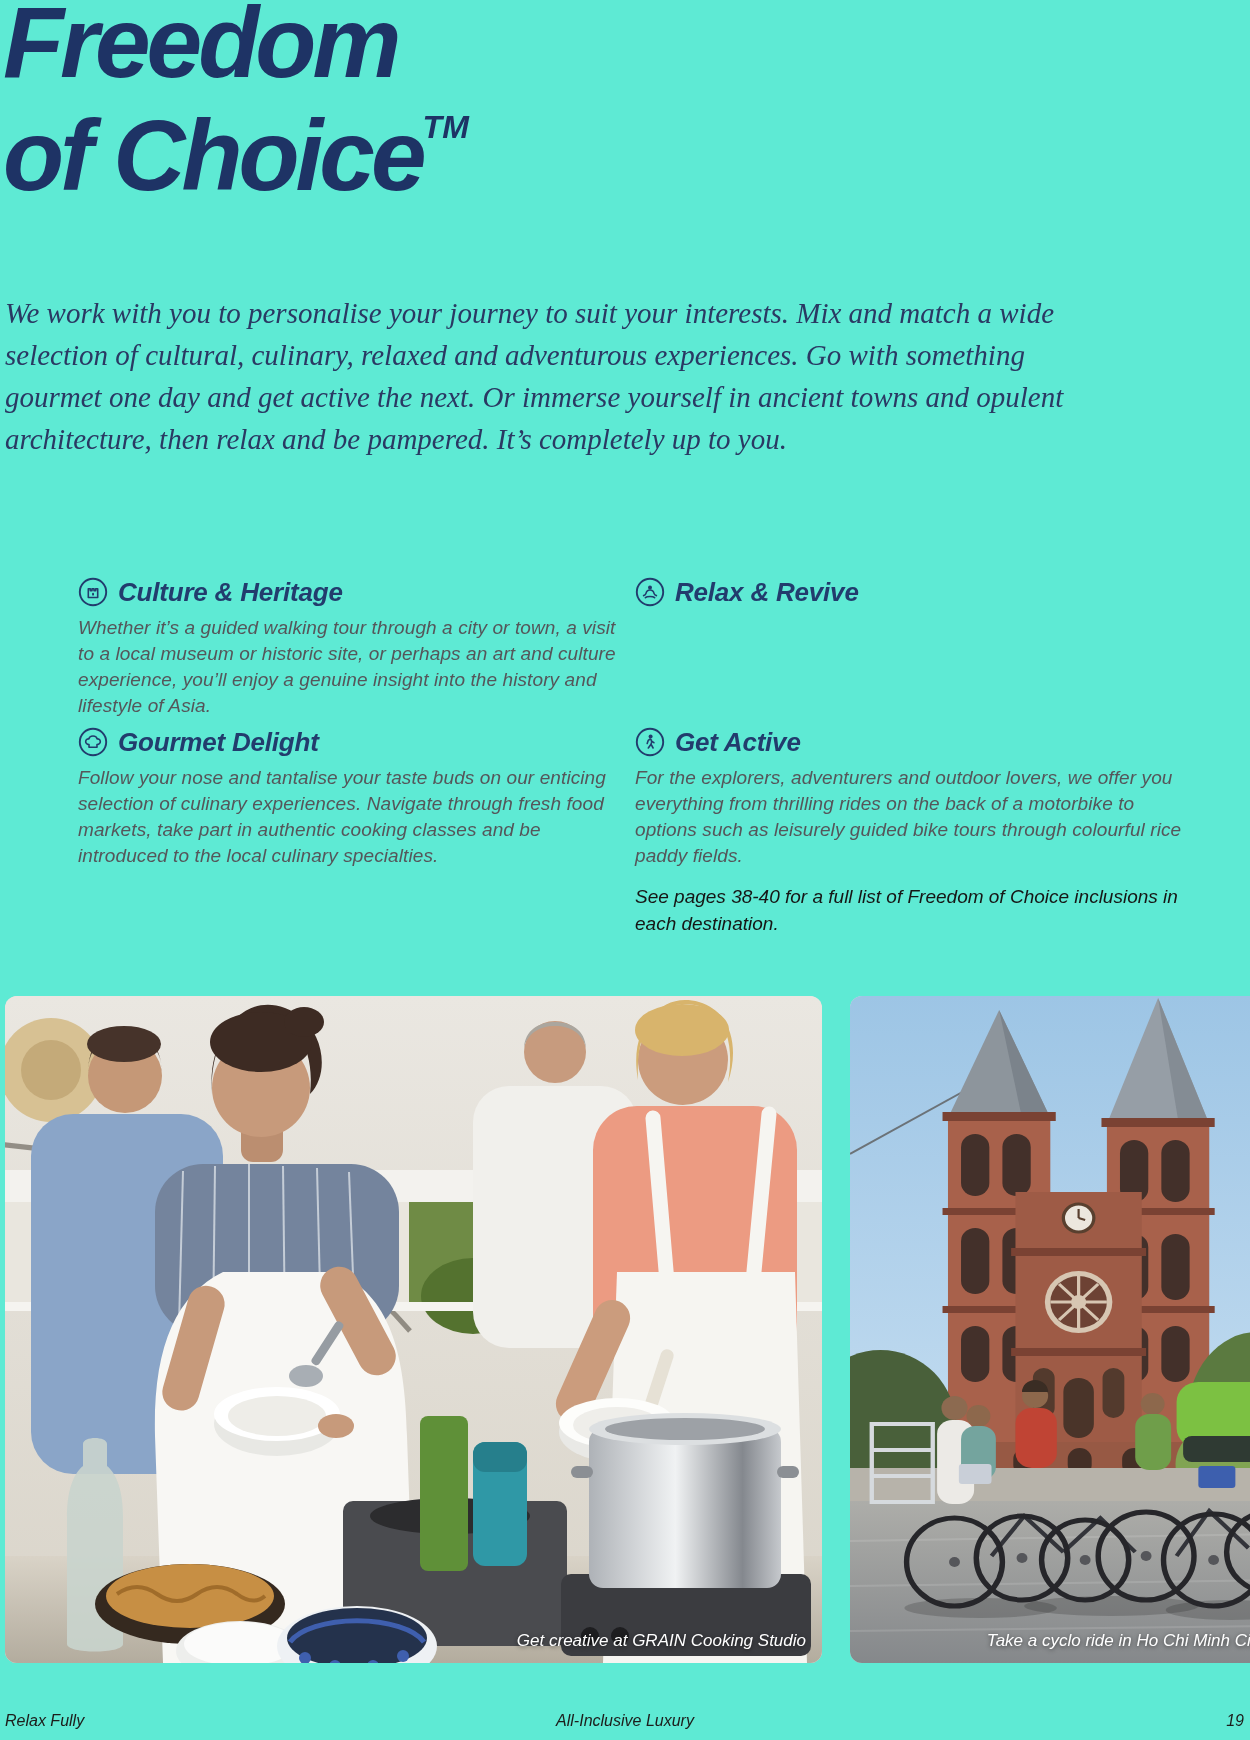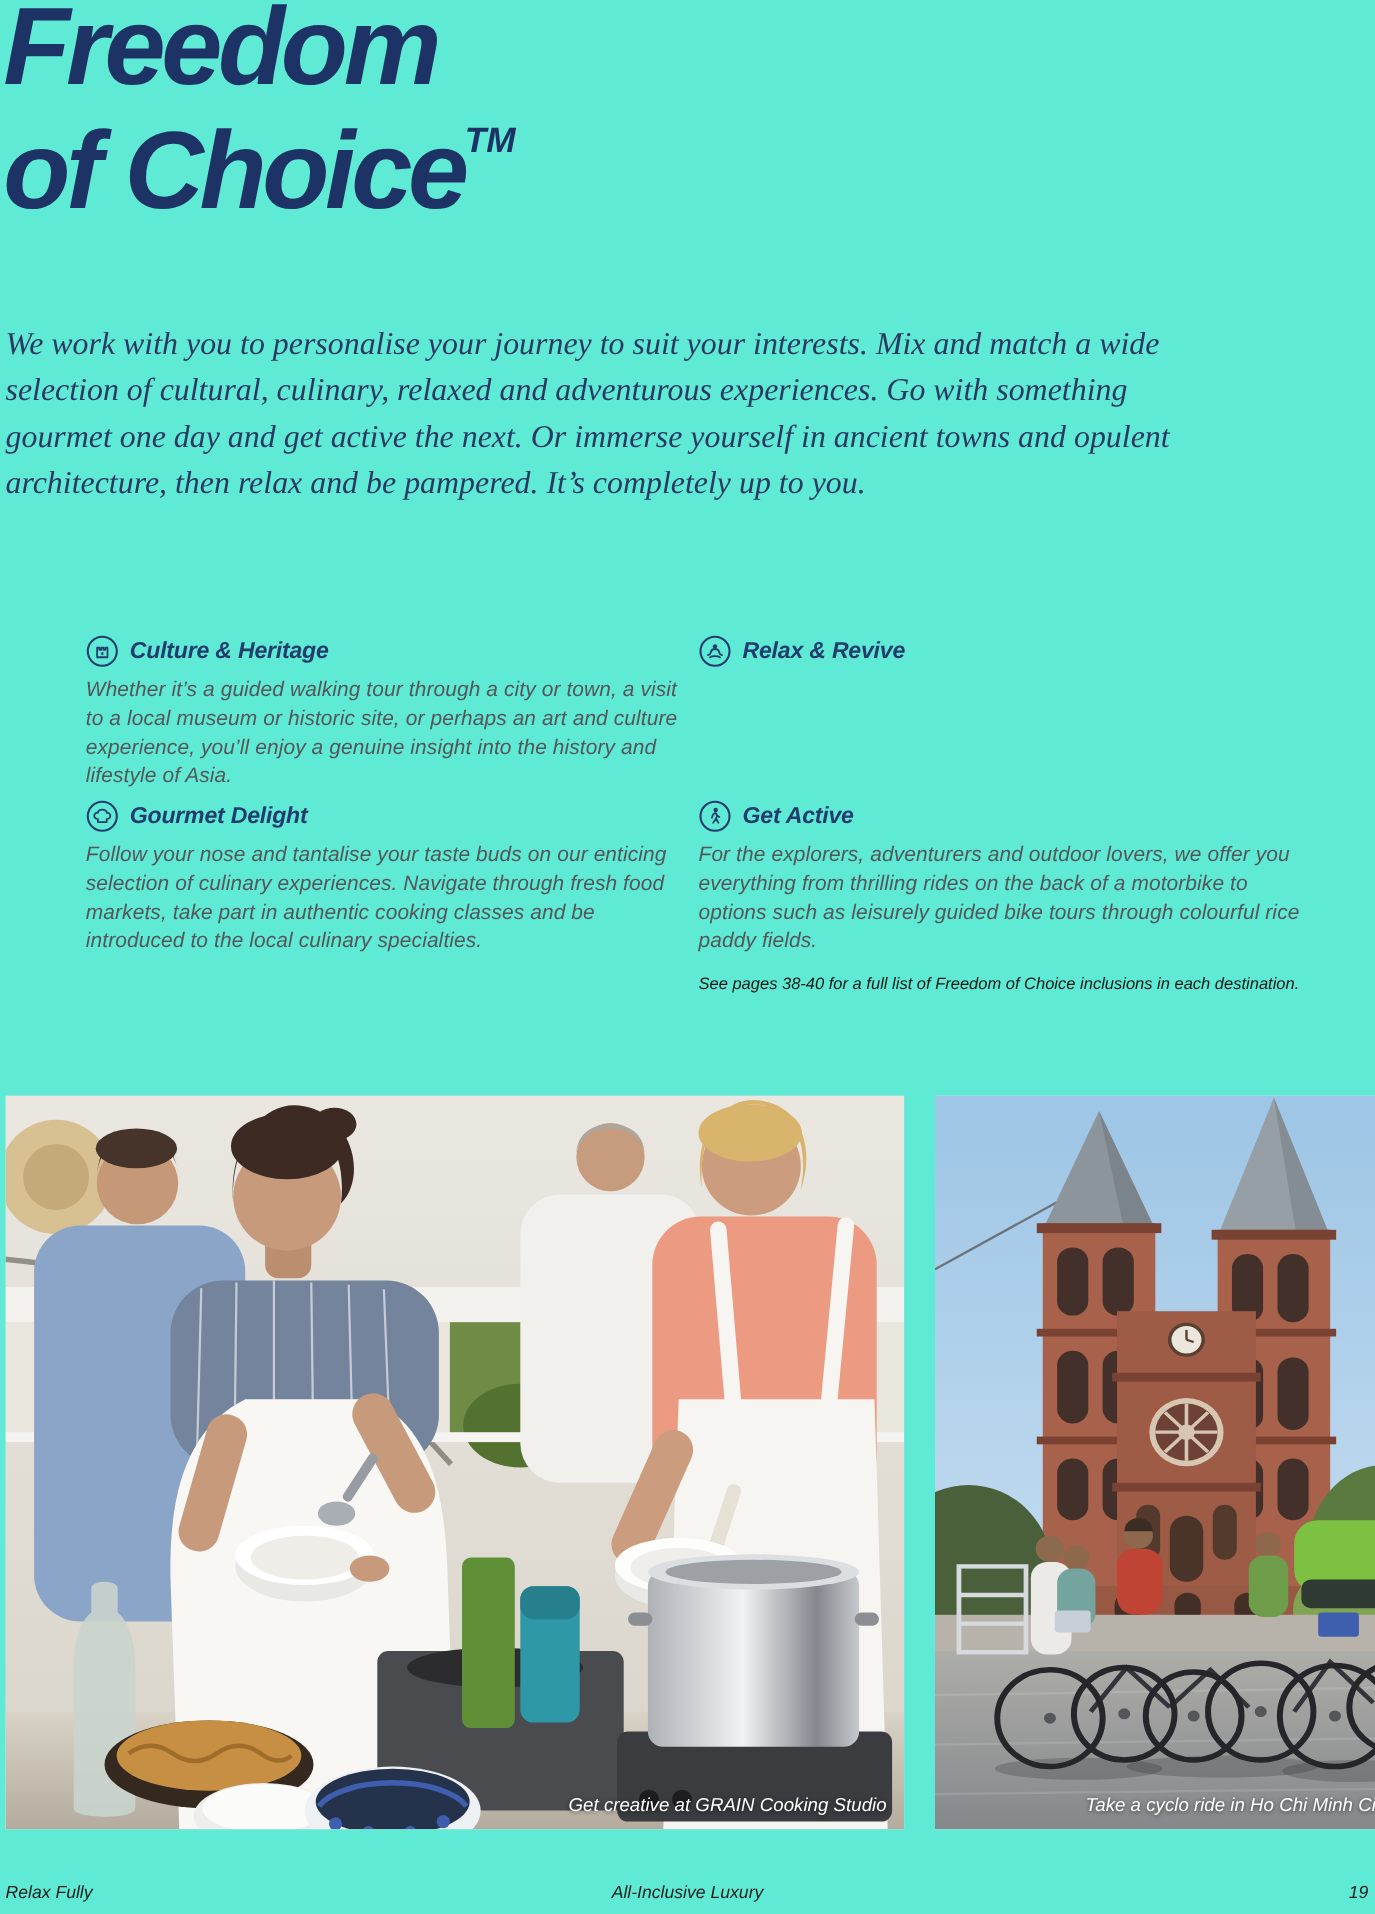--- a/index.html
+++ b/index.html
@@ -15,28 +15,28 @@
   .intro{position:absolute;left:5px;top:292px;width:1088px;margin:0;
          font-family:"Liberation Serif",serif;color:#2a3963;font-size:29px;line-height:1.45;}
 
   
   .section{position:absolute;width:548px;}
   .sec-0{left:78px;top:577px;}
   .sec-1{left:78px;top:727px;}
   .sec-2{left:635px;top:577px;}
   .sec-3{left:635px;top:727px;}
   .sec-head{display:flex;align-items:center;gap:10px;height:30px;}
-  .sec-head .label{color:#223c6d;font-weight:bold;font-size:21px;letter-spacing:-0.2px;}
+  .sec-head .label{color:#223c6d;font-weight:bold;font-size:26px;letter-spacing:-0.2px;}
   .sec-head svg{display:block;}
   .sec-body{margin:8px 0 0 0;color:#55565a;font-size:19px;line-height:1.37;letter-spacing:0.1px;}
   .note{position:absolute;left:635px;top:884px;width:548px;margin:0;color:#161615;
-        font-size:15px;line-height:1.4;}
-
-  
-  .photo{position:absolute;top:996px;height:667px;overflow:hidden;background:#ddd;}
+        font-size:19px;line-height:1.4;}
+
+  
+  .photo{position:absolute;top:996px;height:667px;overflow:hidden;background:#ddd;border-radius:12px;}
   .photo-left{left:5px;width:817px;}
   .photo-right{left:850px;width:395px;padding-left:35px;}
   .photo svg{position:absolute;left:0;top:0;width:100%;height:100%;}
   .caption{position:absolute;right:16px;bottom:12px;color:#ffffff;font-size:17px;
            text-shadow:0 1px 4px rgba(0,0,0,0.6);white-space:nowrap;}
 
   
   .footer-item{position:absolute;top:1712px;font-size:16px;color:#1d1d1b;}
   .footer-left{left:5px;}
   .footer-center{left:0;right:0;text-align:center;}

